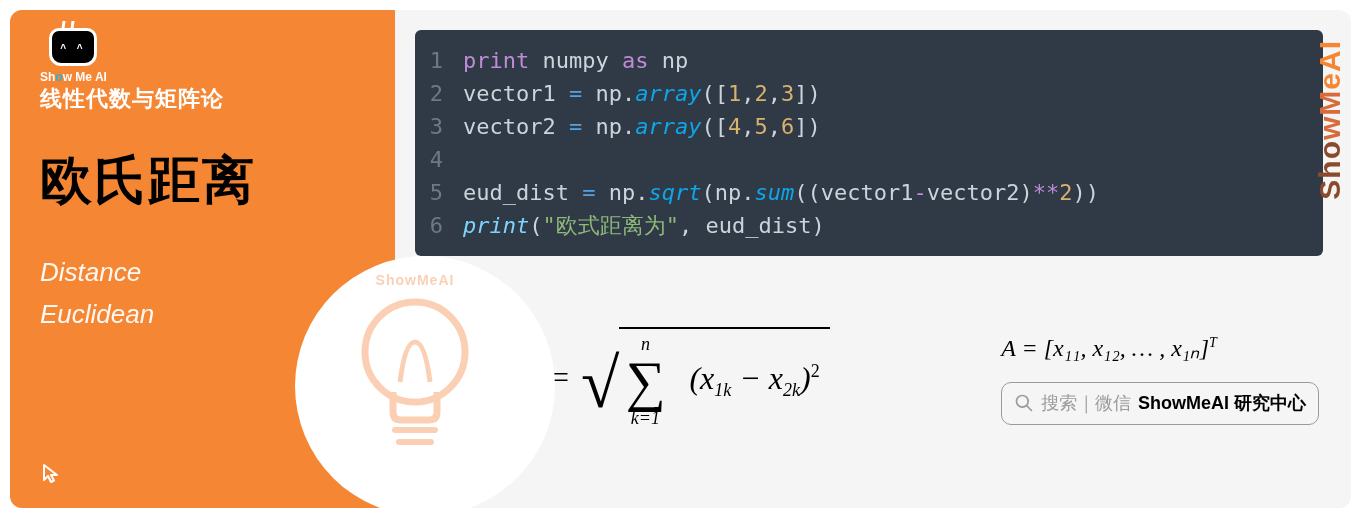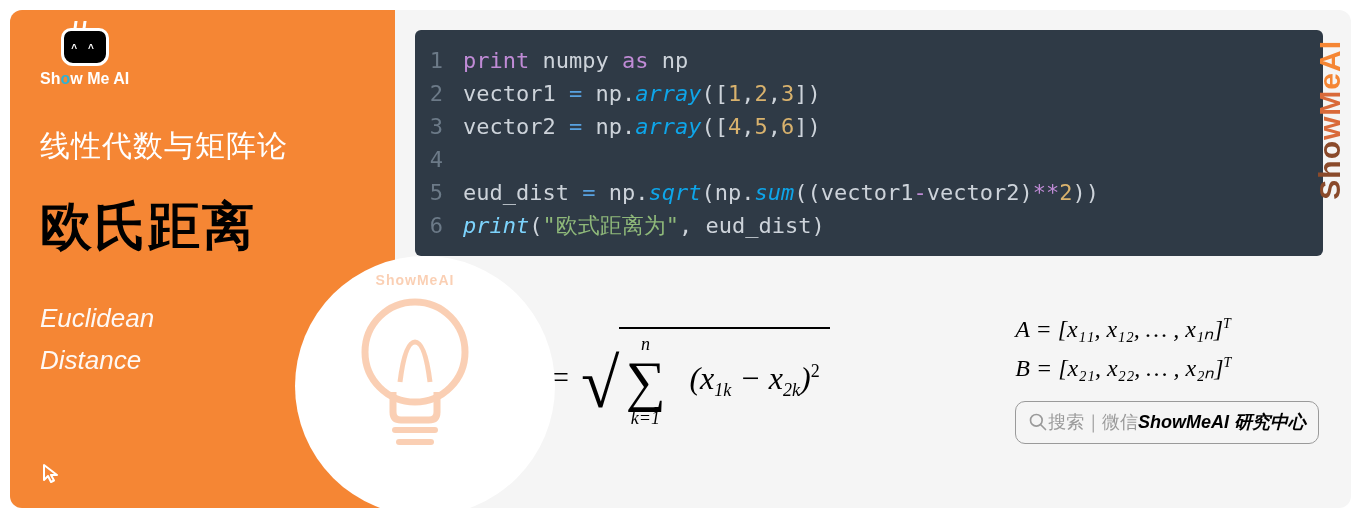--- a/index.html
+++ b/index.html
@@ -60,33 +60,32 @@
     top: 12px;
     left: 0;
     right: 0;
     text-align: center;
     font-size: 10px;
     color: #ffffff;
     letter-spacing: 4px;
     font-weight: bold;
   }
   .logo-text {
-    font-size: 16px;
+    font-size: 12px;
     font-weight: bold;
     color: #ffffff;
   }
   .logo-text .accent { color: #2bb3d6; }
   .subtitle {
-    margin-top: 38px;
-    font-size: 30px;
-    font-weight: 400;
+    font-size: 22px;
+    font-weight: 700;
     letter-spacing: 1px;
   }
   .title {
-    margin-top: 25px;
+    margin-top: 32px;
     font-size: 52px;
     font-weight: 900;
     color: #000000;
     letter-spacing: 2px;
   }
   .en-subtitle {
     margin-top: 36px;
     font-size: 26px;
     font-style: italic;
     font-weight: 500;
@@ -235,28 +234,28 @@
   }
   .right-col .row { white-space: nowrap; }
   .right-col sup { font-size: 14px; font-style: italic; }
   .search-box {
     margin-top: 14px;
     border: 1.5px solid #9a9a9a;
     border-radius: 10px;
     padding: 6px 12px;
     display: flex;
     align-items: center;
-    gap: 0;
+    gap: 7px;
     font-style: normal;
     font-family: -apple-system, "PingFang SC", "Microsoft YaHei", sans-serif;
     font-size: 18px;
     background: #f5f5f5;
   }
   .search-box .hint { color: #9a9a9a; }
-  .search-box .strong { font-weight: 800; color: #000000; font-style: italic; }
+  .search-box .strong { font-weight: 800; color: #000000; }
   .vertical-brand {
     position: absolute;
     right: 4px;
     top: 30px;
     writing-mode: vertical-rl;
     transform: rotate(180deg);
     font-size: 30px;
     font-weight: 900;
     letter-spacing: 1px;
     pointer-events: none;
@@ -276,22 +275,22 @@
         <div class="logo-eyes">^ ^</div>
       </div>
       <div class="logo-text">
         <span>Sh</span><span class="accent">o</span><span>w Me AI</span>
       </div>
     </div>
 
     <div class="subtitle">线性代数与矩阵论</div>
     <div class="title">欧氏距离</div>
     <div class="en-subtitle">
+      <div>Distance</div>
       <div>Euclidean</div>
-      <div>Distance</div>
     </div>
 
     <div class="url-row">
       <svg width="24" height="24" viewBox="0 0 24 24">
         <path d="M4 3 L4 18 L8 14 L11 20 L14 18.5 L11 13 L17 13 Z" fill="none" stroke="#ffffff" stroke-width="2" stroke-linejoin="round"></path>
       </svg>
     </div>
   </aside>
 
   <main class="main">
@@ -360,23 +359,20 @@
               <span>(</span><span>x</span><sub>1k</sub><span> − </span><span>x</span><sub>2k</sub><span>)</span><sup>2</sup>
             </span>
           </span>
         </span>
       </div>
 
       <div class="right-col">
         <div class="row">
           <span>A = [x₁₁, x₁₂, … , x₁ₙ]</span><sup>T</sup>
         </div>
-        <div class="row">
-          <span>B = [x₂₁, x₂₂, … , x₂ₙ]</span><sup>T</sup>
-        </div>
         <div class="search-box">
           <svg width="20" height="20" viewBox="0 0 24 24">
             <circle cx="10" cy="10" r="7" fill="none" stroke="#9a9a9a" stroke-width="2"></circle>
             <line x1="15" y1="15" x2="21" y2="21" stroke="#9a9a9a" stroke-width="2" stroke-linecap="round"></line>
           </svg>
           <span class="hint">搜索｜微信</span>
           <span class="strong">ShowMeAI 研究中心</span>
         </div>
       </div>
 

